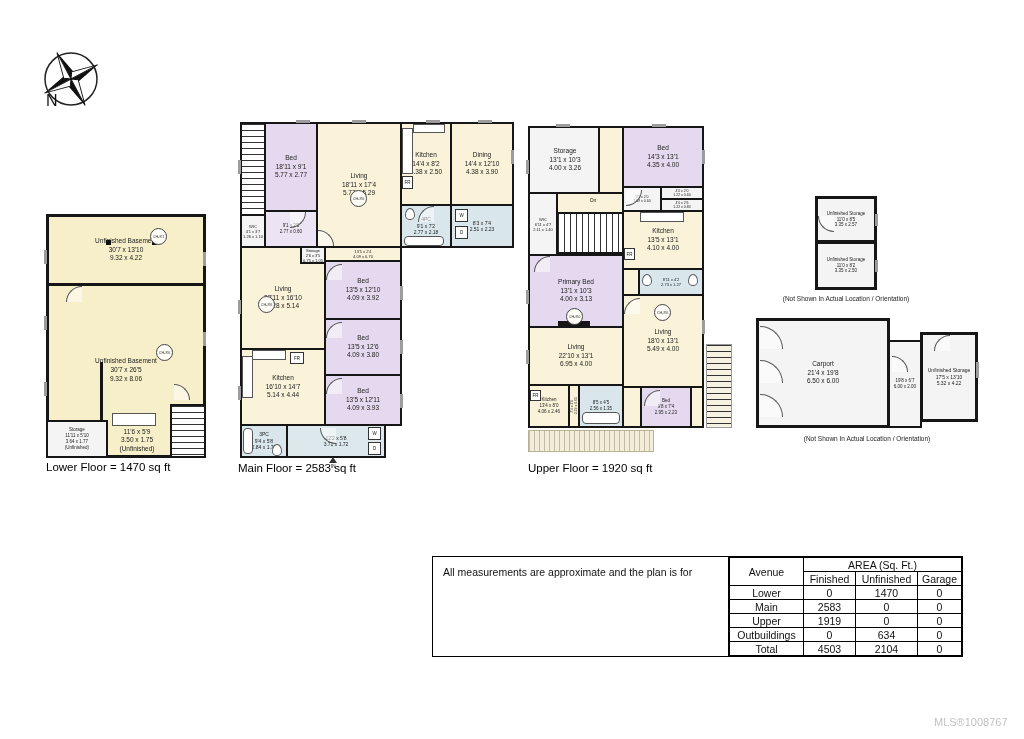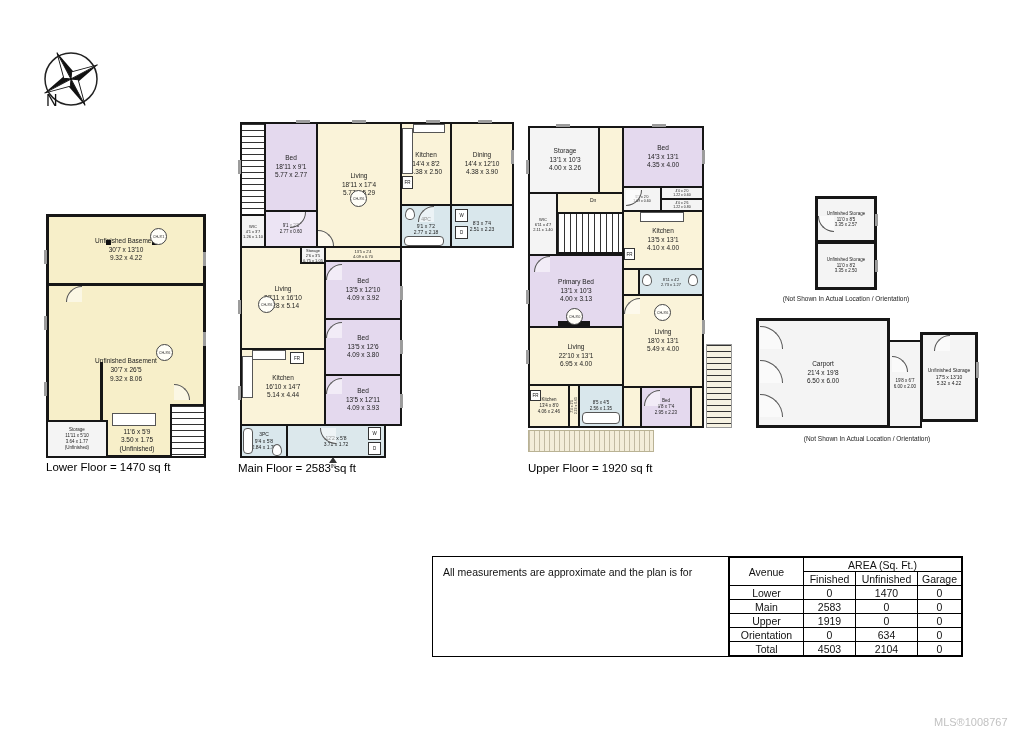--- a/index.html
+++ b/index.html
@@ -427,21 +427,21 @@
         <td>0</td>
         <td>0</td>
       </tr>
       <tr>
         <td>Upper</td>
         <td>1919</td>
         <td>0</td>
         <td>0</td>
       </tr>
       <tr>
-        <td>Orientation</td>
+        <td>Outbuildings</td>
         <td>0</td>
         <td>634</td>
         <td>0</td>
       </tr>
       <tr>
         <td>Total</td>
         <td>4503</td>
         <td>2104</td>
         <td>0</td>
       </tr>

